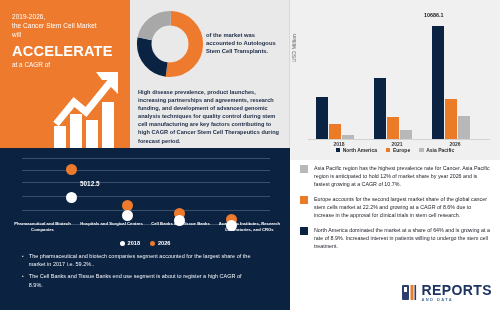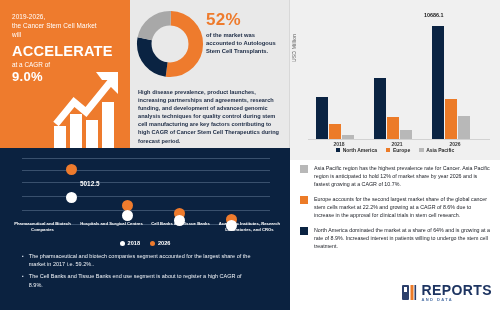--- a/index.html
+++ b/index.html
@@ -146,21 +146,20 @@
 <div class="root">
 
   <div class="orange-panel">
     <div class="op-l1">
       <div>2019-2026,</div>
       <div>the Cancer Stem Cell Market</div>
       <div>will</div>
     </div>
     <div class="op-accel">ACCELERATE</div>
     <div class="op-cagr">at  a CAGR of</div>
-    <div class="op-rate">9.0%</div>
 
     <svg class="growth-svg" width="72" height="86" viewBox="0 0 72 86">
 
       <path d="M4 62 L22 40 L34 50 L60 18" stroke="#ffffff" stroke-width="7" fill="none" stroke-linecap="butt"></path>
       <path d="M44 10 L66 10 L66 32 L58 24 L58 18 L50 18 Z" fill="#ffffff"></path>
 
       <rect x="2" y="64" width="12" height="22" fill="#ffffff"></rect>
       <rect x="18" y="52" width="12" height="34" fill="#ffffff"></rect>
       <rect x="34" y="58" width="12" height="28" fill="#ffffff"></rect>
       <rect x="50" y="40" width="12" height="46" fill="#ffffff"></rect>
@@ -171,21 +170,20 @@
     <div class="donut-wrap">
       <svg width="68" height="68" viewBox="0 0 42 42">
 
         <circle r="15.915" cx="21" cy="21" fill="transparent" stroke="#ee7b2d" stroke-width="9" stroke-dasharray="52 48" stroke-dashoffset="25"></circle>
 
         <circle r="15.915" cx="21" cy="21" fill="transparent" stroke="#0a2342" stroke-width="9" stroke-dasharray="26 74" stroke-dashoffset="-27"></circle>
 
         <circle r="15.915" cx="21" cy="21" fill="transparent" stroke="#a8a8a8" stroke-width="9" stroke-dasharray="22 78" stroke-dashoffset="-53"></circle>
       </svg>
     </div>
-    <div class="pct-big">52%</div>
     <div class="pct-sub">of the market was accounted to Autologous Stem Cell Transplants.</div>
     <div class="grey-para">High disease prevalence, product launches, increasing partnerships and agreements, research funding, and development of advanced genomic analysis techniques for quality control during stem cell manufacturing are key factors contributing to high CAGR of Cancer Stem Cell Therapeutics during forecast period.</div>
   </div>
 
   <div class="seam"></div>
 
   <div class="bar-panel">
     <div class="ylabel">USD Million</div>
 
     <div class="plot">

